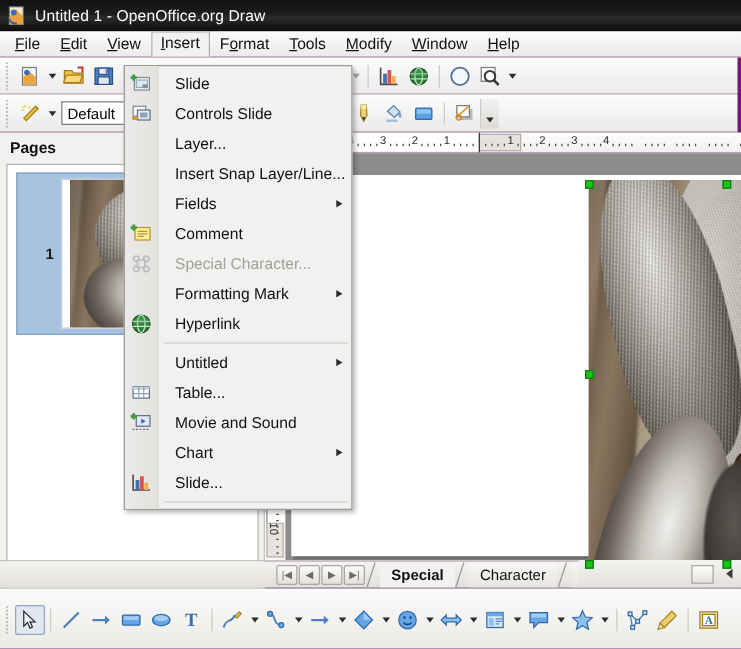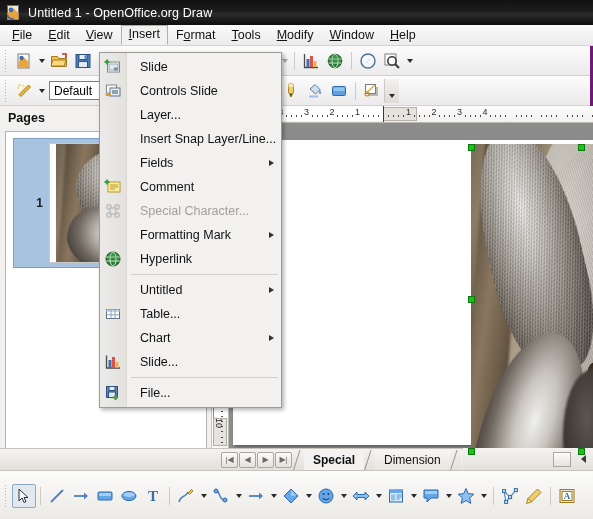--- a/index.html
+++ b/index.html
@@ -568,21 +568,21 @@
       </div>
     <div class="navbtn">
         <span>▶</span>
       </div>
     <div class="navbtn">
         <span>▶|</span>
       </div>
     <div class="tabsep"></div>
     <div class="sheettab sel">Special</div>
     <div class="tabsep"></div>
-    <div class="sheettab">Dimension</div>
+    <div class="sheettab">Character</div>
     <div class="tabsep"></div>
     <div class="sheettab">Dimension Lines</div>
     <div class="tabsep"></div>
   </div>
   <div class="hscroll">
     <div class="hthumb"></div>
     <div class="hsarrow"></div>
   </div>
 
   <div class="drawbar">
@@ -820,20 +820,31 @@
       <span class="dd-ico">
         <svg width="18" height="18" viewBox="0 0 18 18">
           <rect x="2.5" y="4.5" width="13" height="9" fill="#fff" stroke="#5f7489"></rect>
           <rect x="2.5" y="4.5" width="13" height="2.4" fill="#c4d3e2"></rect>
           <path d="M7 4.5V13.5M11 4.5V13.5M2.5 9.8H15.5" stroke="#8fa3b5"></path>
         </svg>
       </span>
       <span>Table...</span>
     </div>
 
+    <div class="dd-item">
+      <span class="dd-ico">
+        <svg width="18" height="18" viewBox="0 0 18 18">
+          <rect x="5" y="3.5" width="11" height="8.5" fill="#dfe8f2" stroke="#5f7489"></rect>
+          <path d="M9 6 v4 l3.5 -2 Z" fill="#2e6aa8"></path>
+          <path d="M3 1.5 v5 M0.5 4 h5" stroke="#3f9e3f" stroke-width="2.2"></path>
+          <path d="M2 14.5 h14" stroke="#5f7489" stroke-dasharray="1.6 1.2"></path>
+        </svg>
+      </span>
+      <span>Movie and Sound</span>
+    </div>
 
     <div class="dd-item">
       <span>Chart</span>
       <span class="dd-arrow"></span>
     </div>
 
     <div class="dd-item">
       <span class="dd-ico">
         <svg width="18" height="18" viewBox="0 0 18 18">
           <path d="M2.5 2.5 V15 H16" fill="none" stroke="#4b4b4b" stroke-width="1.3"></path>
@@ -841,26 +852,15 @@
           <rect x="8" y="4" width="3" height="11" fill="#d9534f"></rect>
           <rect x="11.5" y="9" width="3" height="6" fill="#f0ad4e"></rect>
         </svg>
       </span>
       <span>Slide...</span>
     </div>
 
 
     <div class="dd-sep"></div>
 
-    <div class="dd-item">
-      <span class="dd-ico">
-        <svg width="18" height="18" viewBox="0 0 18 18">
-          <rect x="2.5" y="2.5" width="11" height="11" fill="#5f86b3" stroke="#2d5284"></rect>
-          <rect x="5" y="2.5" width="6" height="4" fill="#e9eef5" stroke="#2d5284"></rect>
-          <rect x="4.5" y="8" width="7" height="5.5" fill="#dfe7f1" stroke="#2d5284"></rect>
-          <path d="M11.5 11 v5 M9 13.5 h5" stroke="#3f9e3f" stroke-width="2.2"></path>
-        </svg>
-      </span>
-      <span>File...</span>
-    </div>
   </div>
 
 </div>
 
 </body></html>

